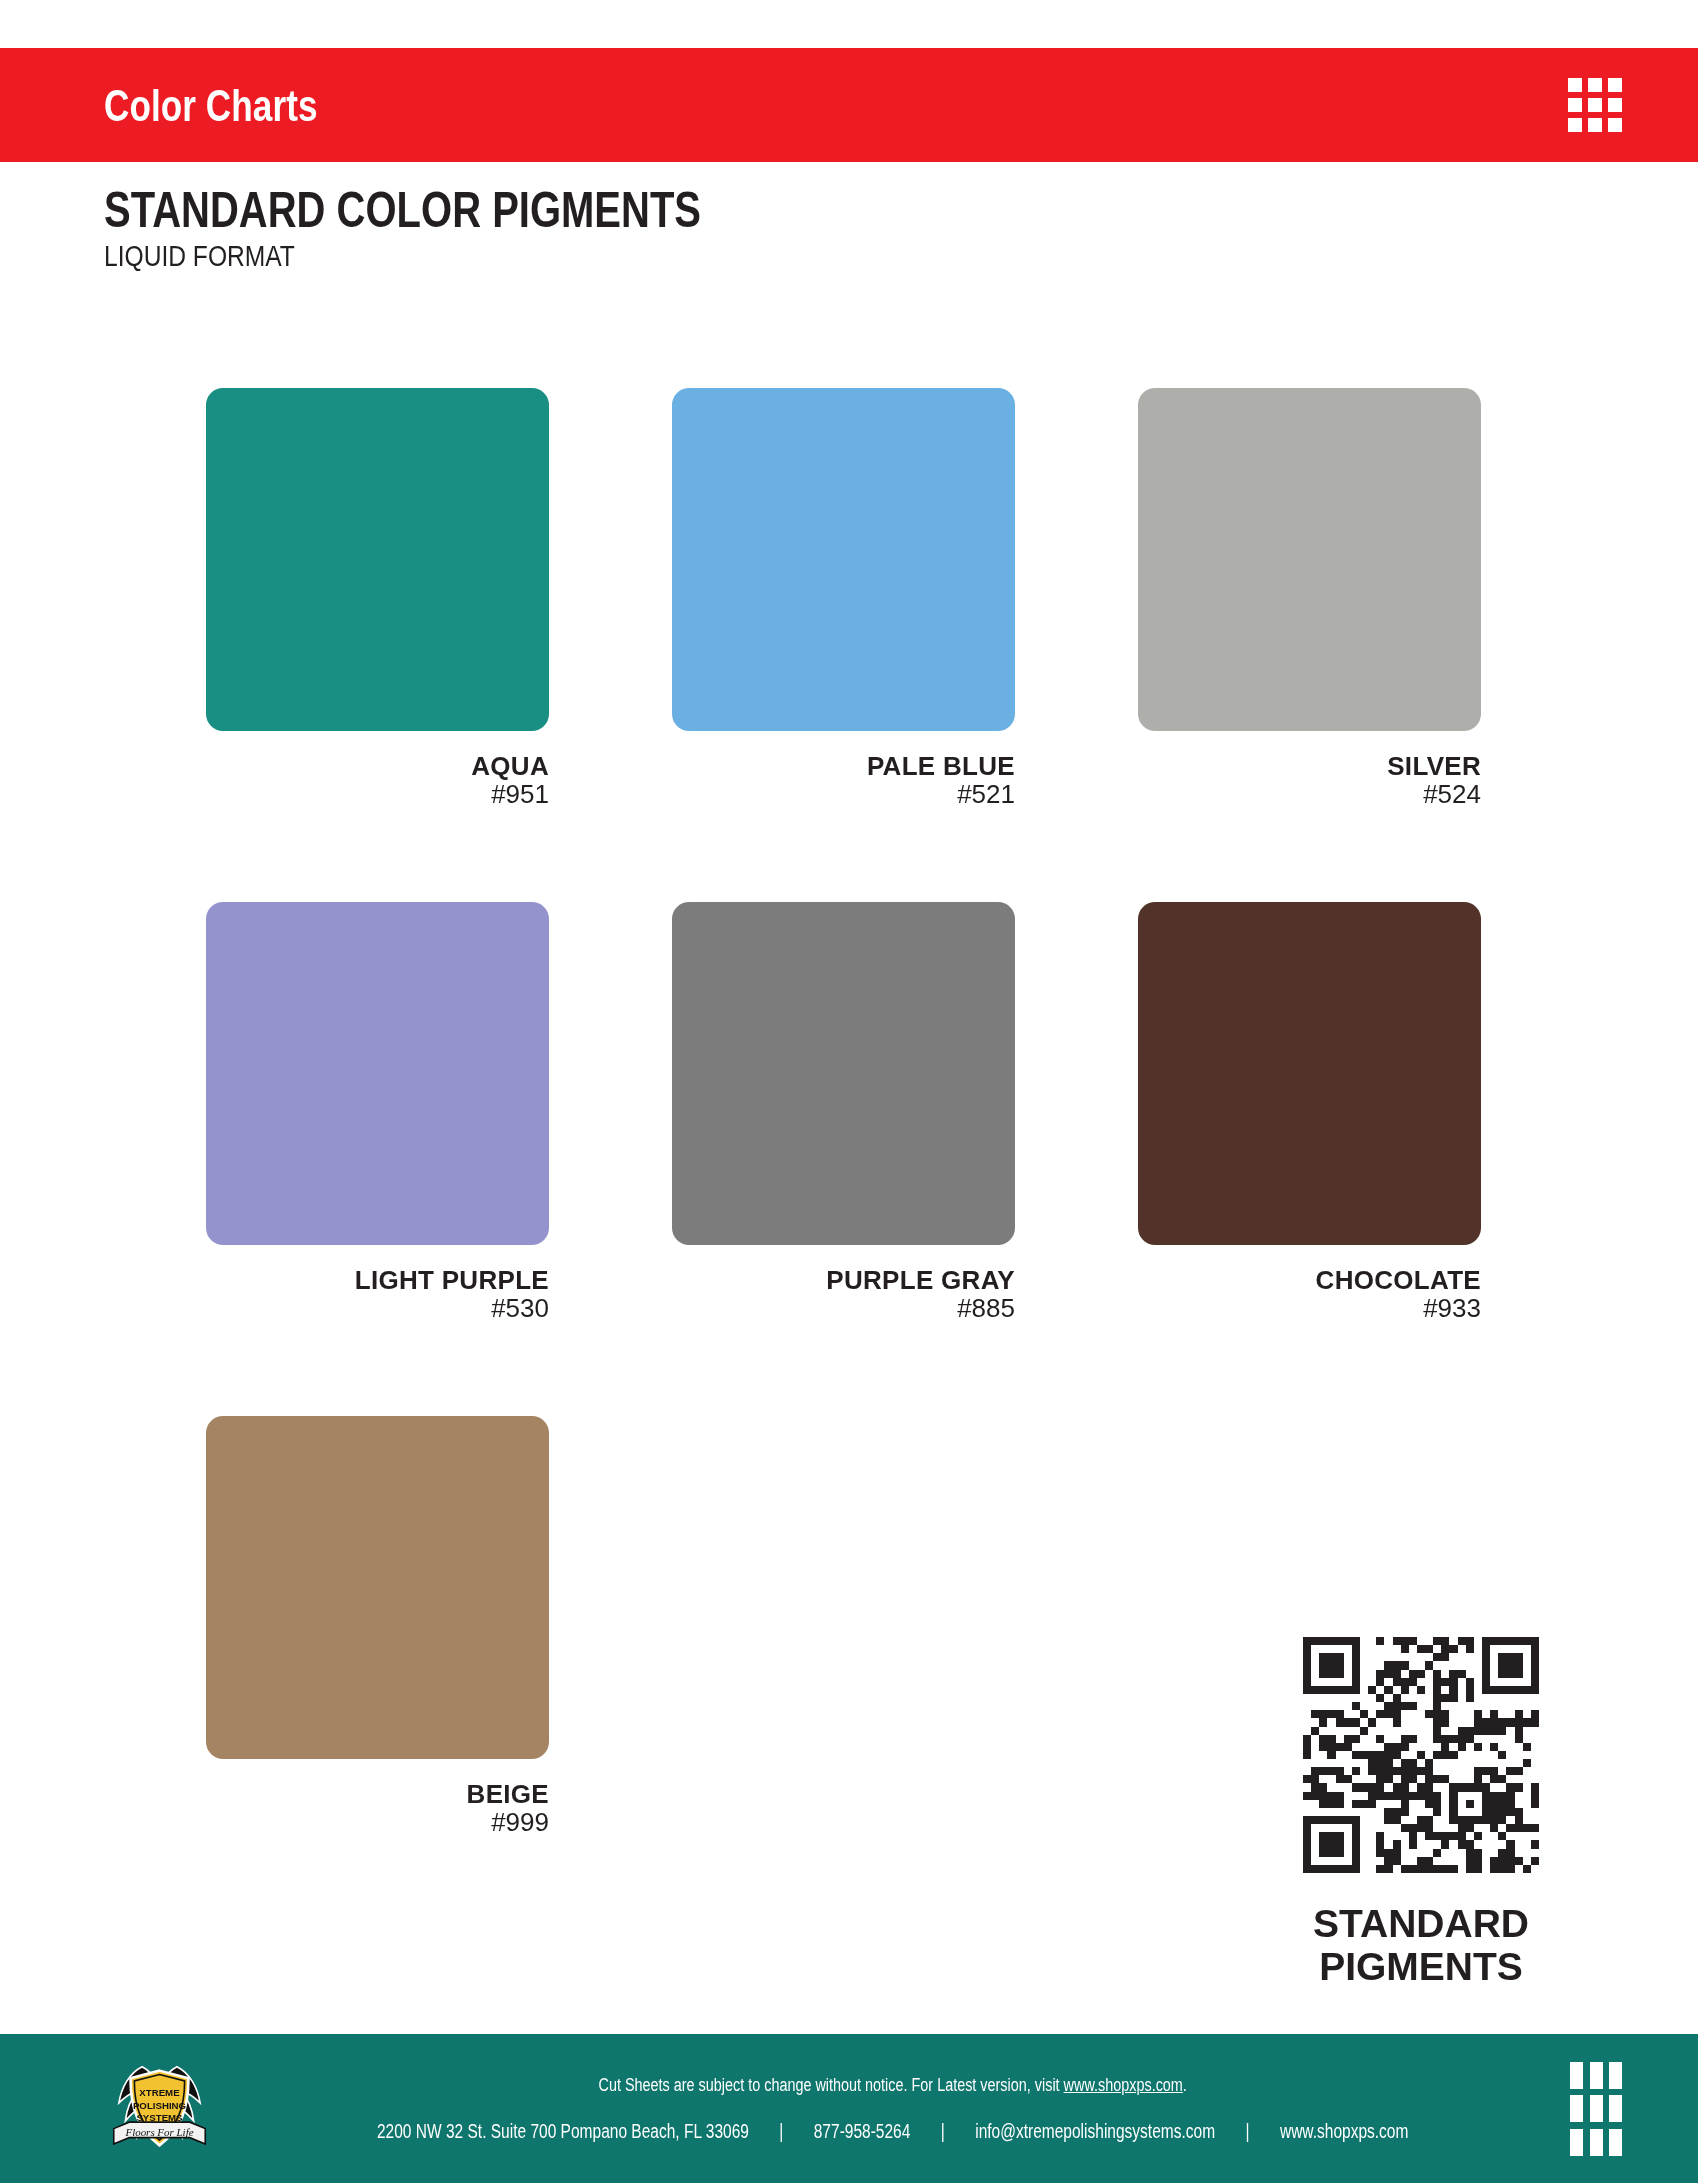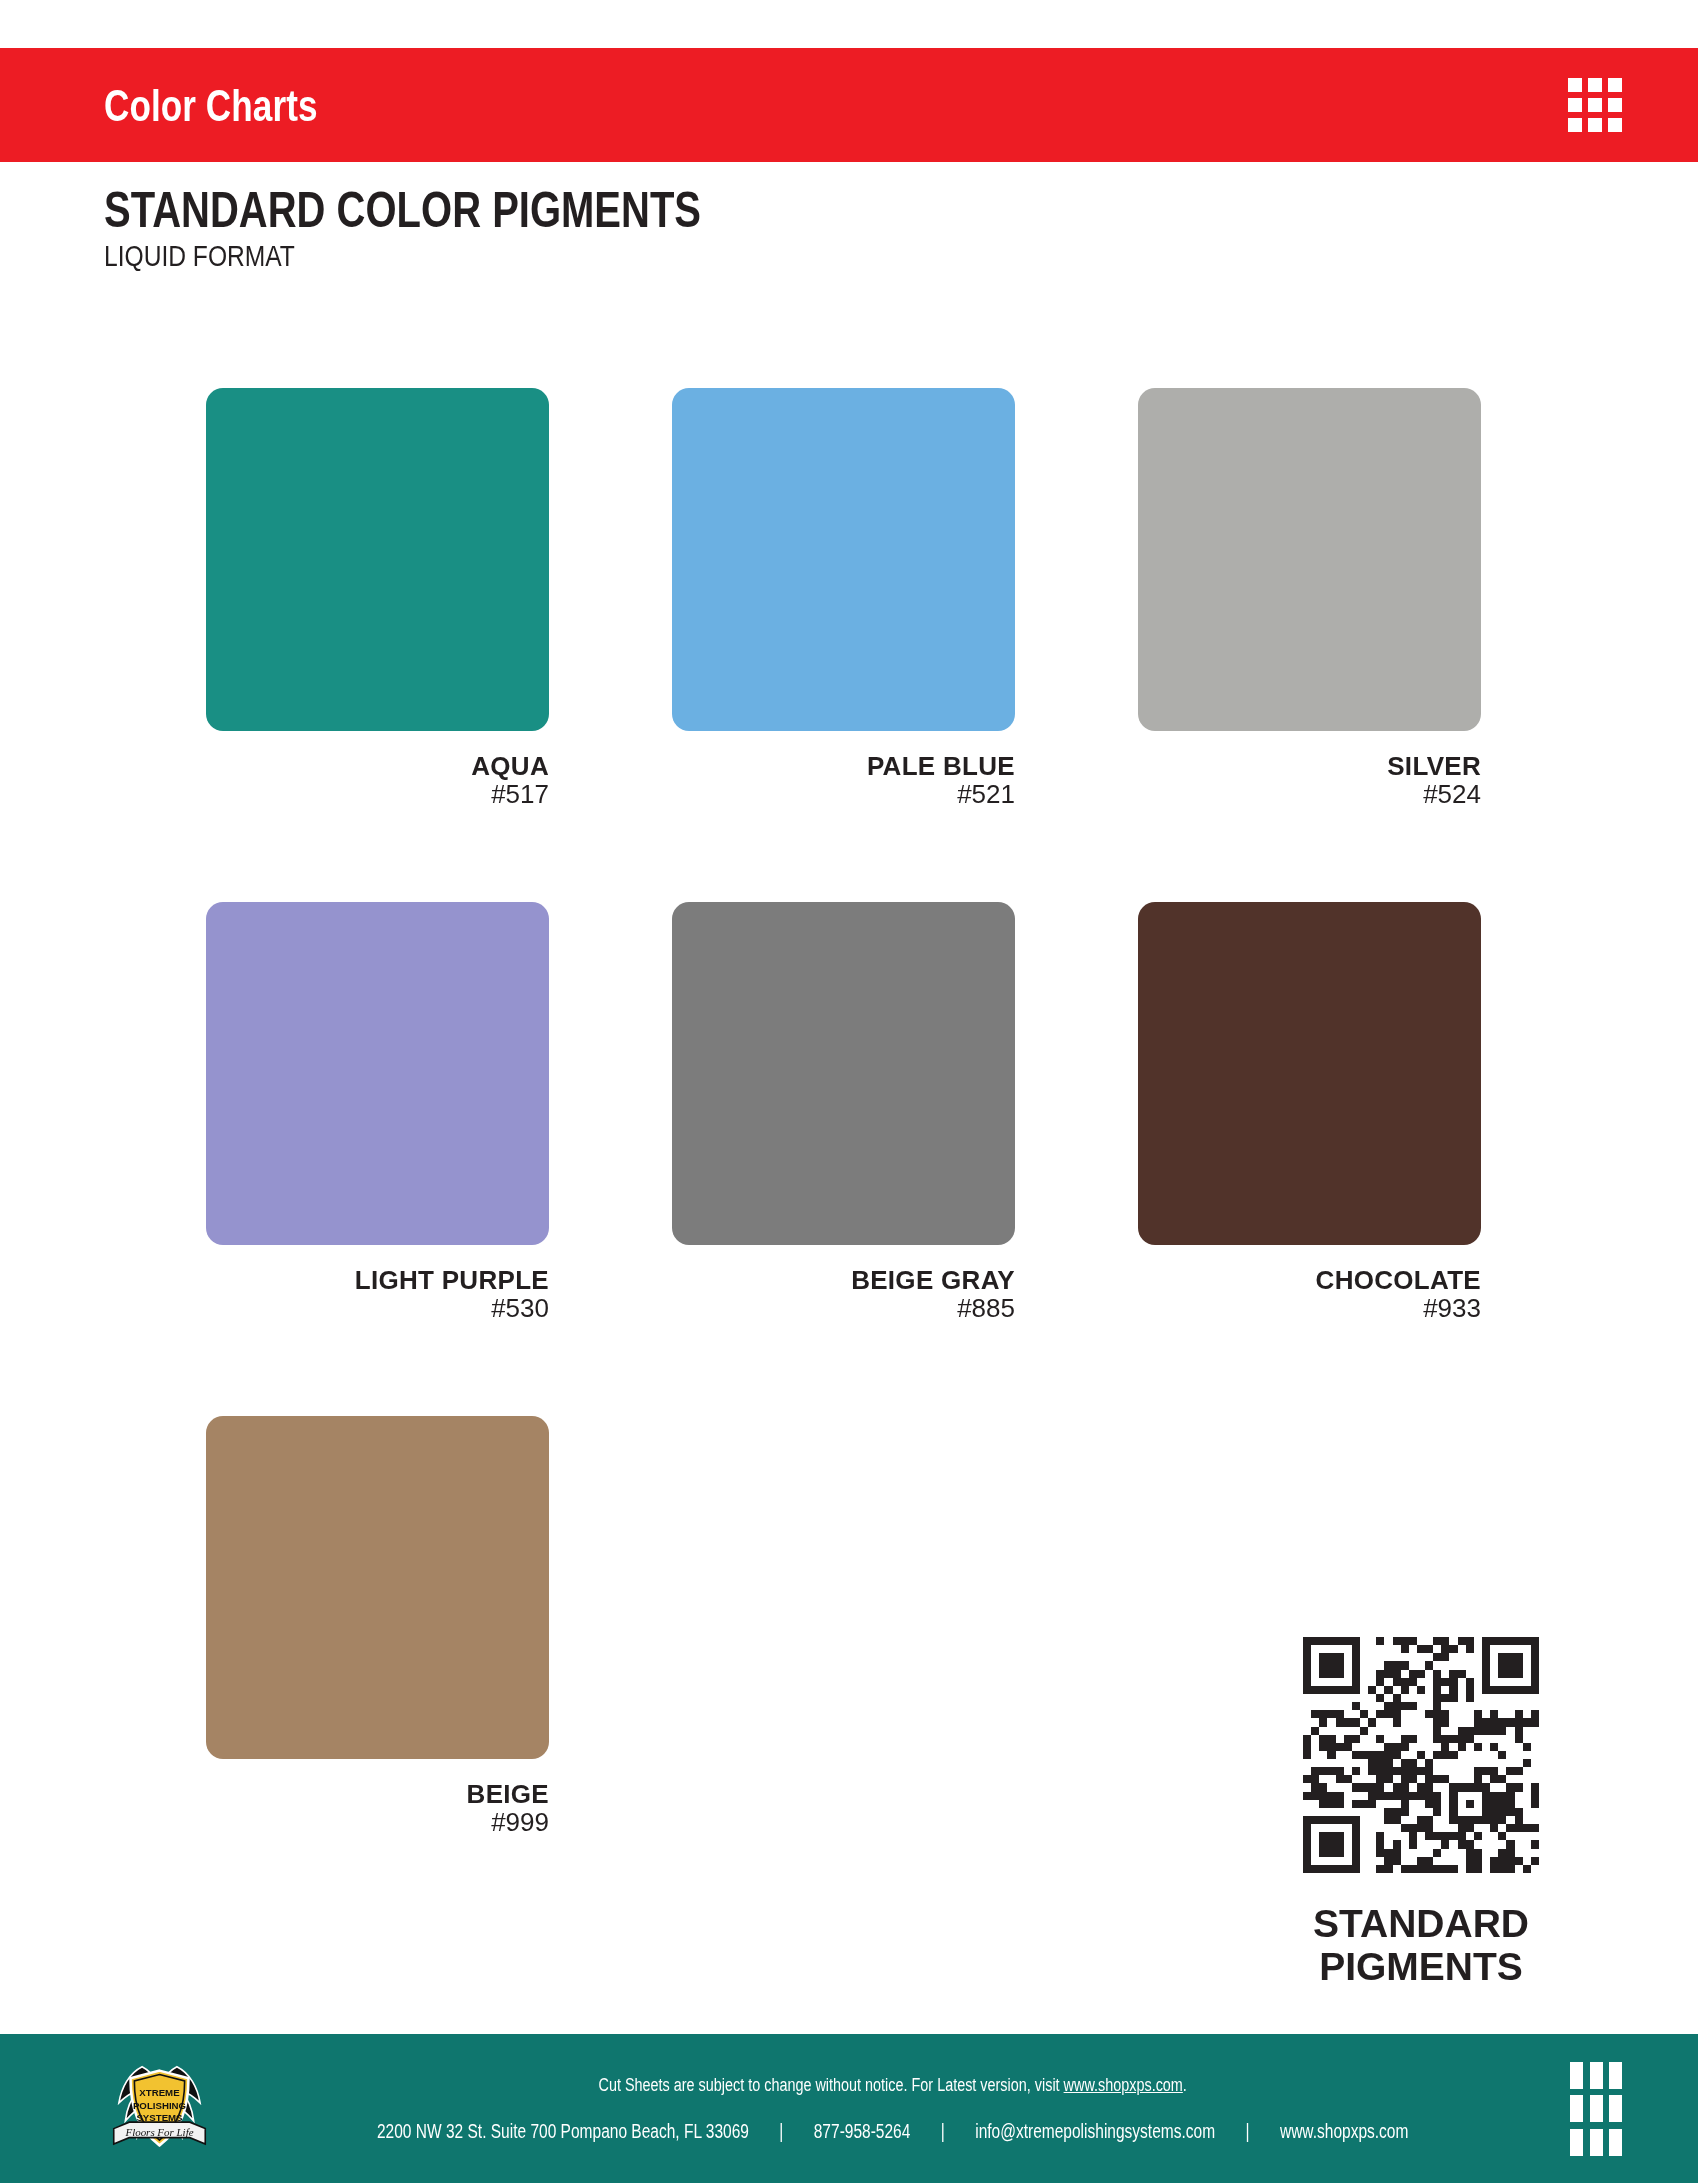--- a/index.html
+++ b/index.html
@@ -229,40 +229,40 @@
 
 <div class="title-block">
   <h1 class="page-title">STANDARD COLOR PIGMENTS</h1>
   <h2 class="page-subtitle">LIQUID FORMAT</h2>
 </div>
 
 <div class="swatch-grid" id="swatch-grid">
     <div class="swatch-cell">
       <div class="swatch-chip" style="background: rgb(25, 143, 132);"></div>
       <div class="swatch-name">AQUA</div>
-      <div class="swatch-code">#517</div>
+      <div class="swatch-code">#951</div>
     </div>
     <div class="swatch-cell">
       <div class="swatch-chip" style="background: rgb(107, 176, 226);"></div>
       <div class="swatch-name">PALE BLUE</div>
       <div class="swatch-code">#521</div>
     </div>
     <div class="swatch-cell">
       <div class="swatch-chip" style="background: rgb(174, 174, 171);"></div>
       <div class="swatch-name">SILVER</div>
       <div class="swatch-code">#524</div>
     </div>
     <div class="swatch-cell">
       <div class="swatch-chip" style="background: rgb(149, 147, 206);"></div>
       <div class="swatch-name">LIGHT PURPLE</div>
       <div class="swatch-code">#530</div>
     </div>
     <div class="swatch-cell">
       <div class="swatch-chip" style="background: rgb(124, 124, 124);"></div>
-      <div class="swatch-name">BEIGE GRAY</div>
+      <div class="swatch-name">PURPLE GRAY</div>
       <div class="swatch-code">#885</div>
     </div>
     <div class="swatch-cell">
       <div class="swatch-chip" style="background: rgb(81, 51, 42);"></div>
       <div class="swatch-name">CHOCOLATE</div>
       <div class="swatch-code">#933</div>
     </div>
     <div class="swatch-cell">
       <div class="swatch-chip" style="background: rgb(165, 132, 100);"></div>
       <div class="swatch-name">BEIGE</div>

